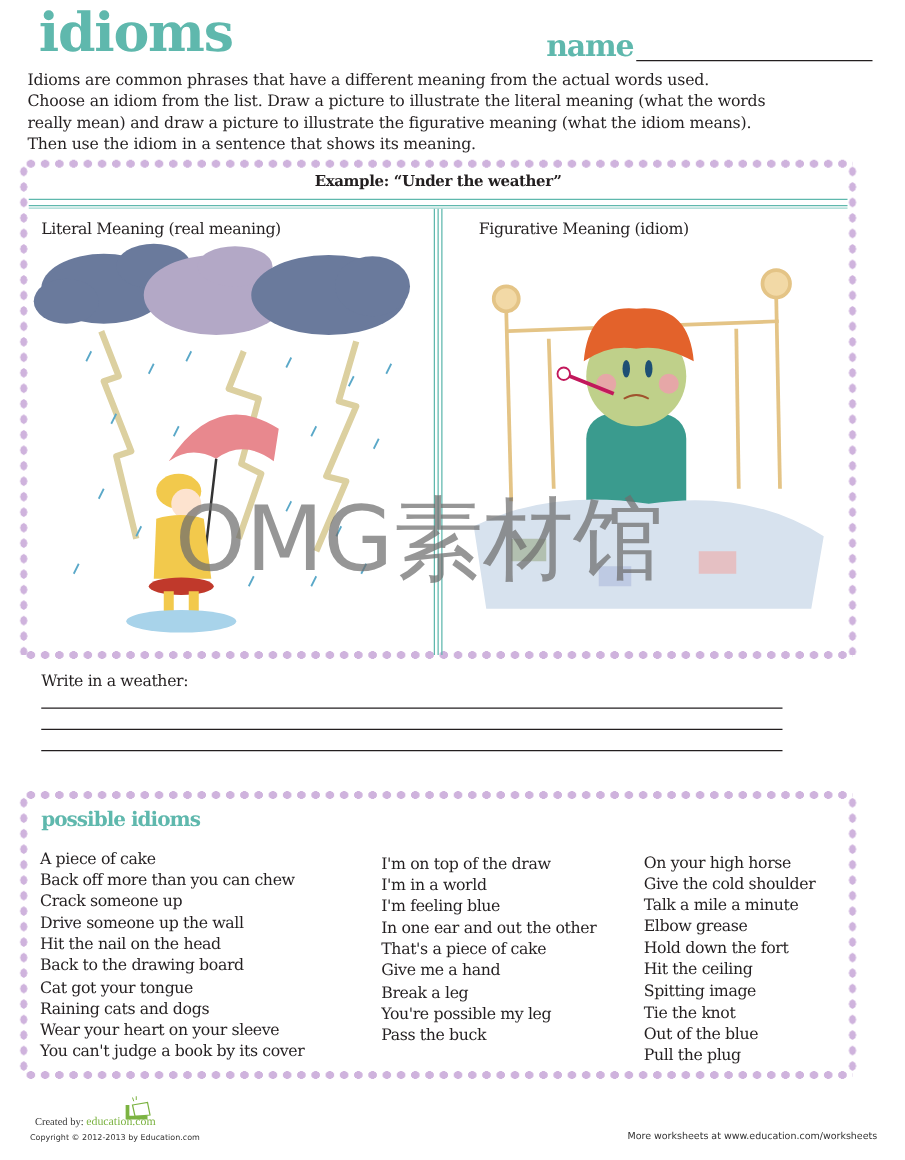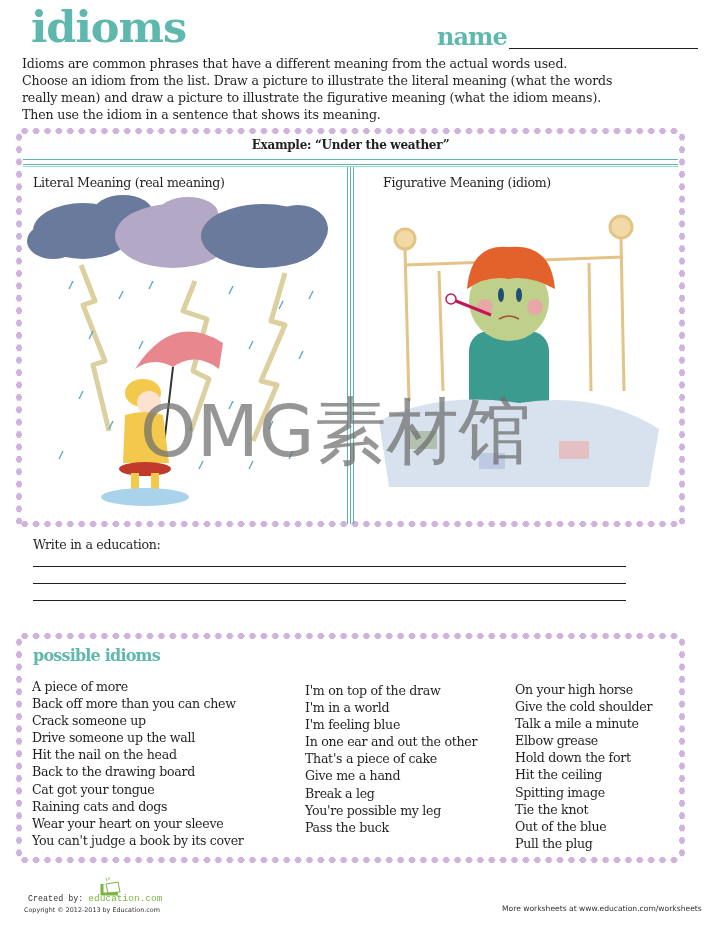--- a/index.html
+++ b/index.html
@@ -44,21 +44,21 @@
 
   .write-label { position:absolute; left:33px; top:537px; font-size:12.6px; letter-spacing:-0.3px; }
   .write-line { position:absolute; left:33px; width:593px; border-bottom:1px solid #231f20; height:1px; }
 
   .idioms-frame { left:19px; top:636px; width:663px; height:224px; }
   .idioms-heading { position:absolute; left:14px; top:10px; font-family:"DejaVu Serif", serif;
                     font-size:16px; font-weight:bold; letter-spacing:-0.8px; color:#5fb8ad; }
   .idiom-col { position:absolute; font-size:12.6px; line-height:17.1px; letter-spacing:-0.3px; }
   .idiom-col div { white-space:nowrap; }
 
-  .footer-created { position:absolute; left:28px; top:893px; font-family:Liberation Mono, monospace;
+  .footer-created { position:absolute; left:28px; top:893px; font-family:Liberation Serif, serif;
                     font-size:8.4px; color:#333; }
   .footer-brand { color:#7cb342; font-size:9.5px; }
   .footer-copy { position:absolute; left:24px; top:906px; font-family:"DejaVu Sans", sans-serif;
                  font-size:6.4px; color:#333; }
   .footer-more { position:absolute; left:470px; top:904px; font-family:"DejaVu Sans", sans-serif;
                  font-size:7.6px; color:#333;margin-left:32px; }
   .logo { position:absolute; left:98px; top:876px; }
 </style>
 </head>
 <body>
@@ -172,35 +172,35 @@
       <path d="M20,230 Q80,200 160,212 Q240,200 300,238 L290,296 L30,296 Z" fill="#d7e2ee"></path>
       <rect x="50" y="240" width="28" height="18" fill="#a9b8a0" opacity="0.8"></rect>
       <rect x="200" y="250" width="30" height="18" fill="#e9b8b8" opacity="0.8"></rect>
       <rect x="120" y="262" width="26" height="16" fill="#b8c4e0" opacity="0.8"></rect>
     </g>
   </svg>
 </div>
 
 <div class="watermark">OMG素材馆</div>
 
-<div class="write-label">Write in a education:</div>
+<div class="write-label">Write in a weather:</div>
 <div class="write-line" style="top:565px;"></div>
 <div class="write-line" style="top:582px;"></div>
 <div class="write-line" style="top:599px;"></div>
 
 <div class="frame idioms-frame">
   <div class="dots-h top"></div>
   <div class="dots-h bottom"></div>
   <div class="dots-v left"></div>
   <div class="dots-v right"></div>
 
   <div class="idioms-heading">possible idioms</div>
 
   <div class="idiom-col" style="left:13px; top:42px;">
-    <div>A piece of more</div>
+    <div>A piece of cake</div>
     <div>Back off more than you can chew</div>
     <div>Crack someone up</div>
     <div>Drive someone up the wall</div>
     <div>Hit the nail on the head</div>
     <div>Back to the drawing board</div>
     <div>Cat got your tongue</div>
     <div>Raining cats and dogs</div>
     <div>Wear your heart on your sleeve</div>
     <div>You can't judge a book by its cover</div>
   </div>

